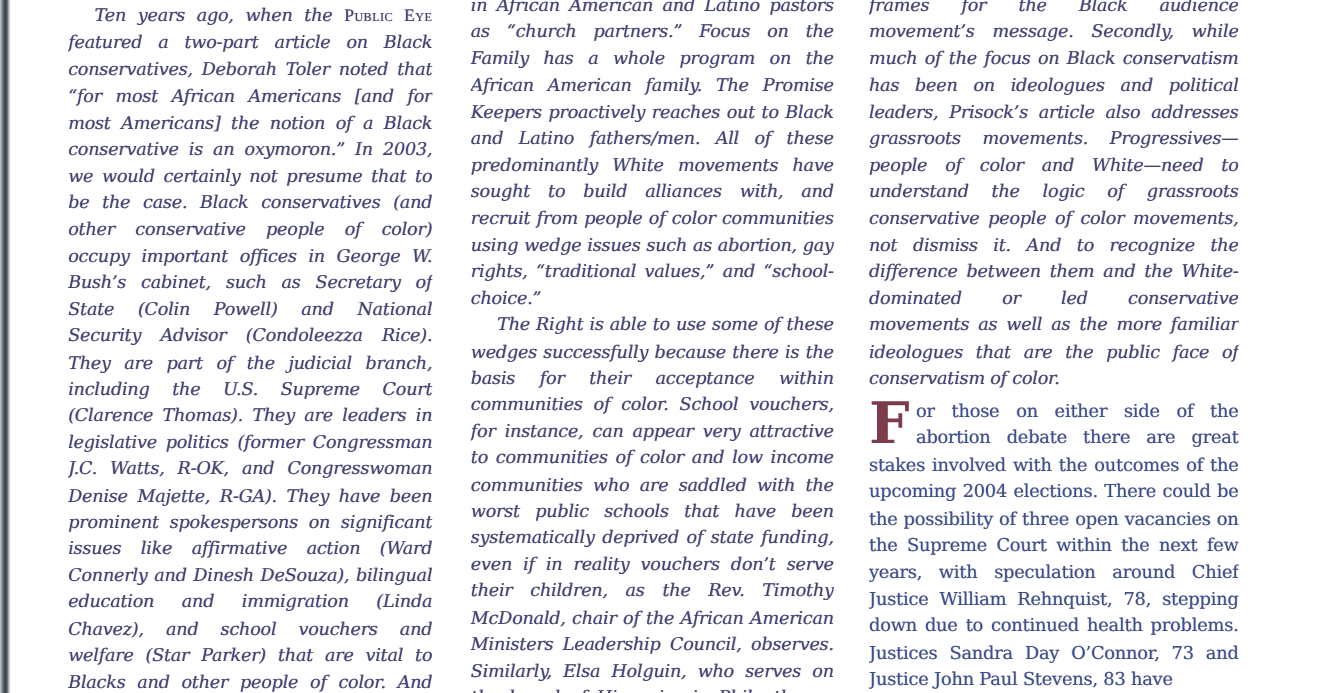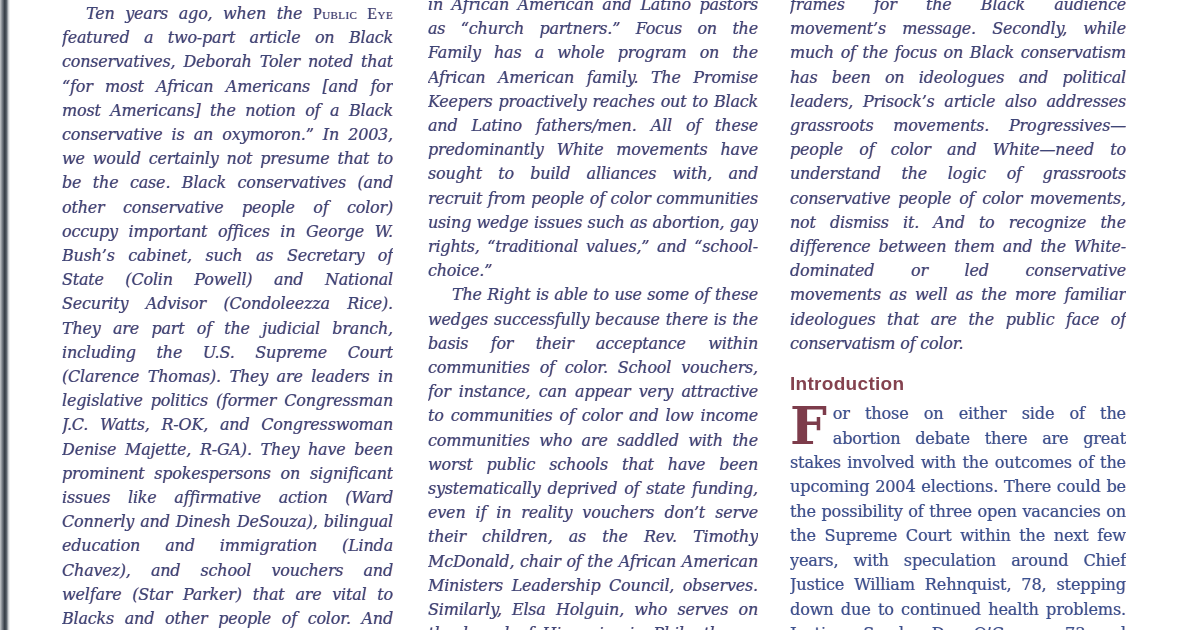--- a/index.html
+++ b/index.html
@@ -100,17 +100,16 @@
     <p class="indent"><span>Ten years ago, when the </span><span class="smallcaps">Public Eye</span><span> featured a two-part article on Black conservatives, Deborah Toler noted that “for most African Americans [and for most Americans] the notion of a Black conservative is an oxymoron.” In 2003, we would certainly not presume that to be the case. Black conservatives (and other conservative people of color) occupy important offices in George W. Bush’s cabinet, such as Secretary of State (Colin Powell) and National Security Advisor (Condoleezza Rice). They are part of the judicial branch, including the U.S. Supreme Court (Clarence Thomas). They are leaders in legislative politics (former Congressman J.C. Watts, R-OK, and Congresswoman Denise Majette, R-GA). They have been prominent spokespersons on significant issues like affirmative action (Ward Connerly and Dinesh DeSouza), bilingual education and immigration (Linda Chavez), and school vouchers and welfare (Star Parker) that are vital to Blacks and other people of color. And they have been presidential (Alan Keyes) or vice-presidential (Ezola Foster) candidates in national primaries. Conservatism is</span></p>
   </div>
 
   <div class="col" id="col2">
     <p>in African American and Latino pastors as “church partners.” Focus on the Family has a whole program on the African American family. The Promise Keepers proactively reaches out to Black and Latino fathers/men. All of these predominantly White movements have sought to build alliances with, and recruit from people of color communities using wedge issues such as abortion, gay rights, “traditional values,” and “school-choice.”</p>
     <p class="indent">The Right is able to use some of these wedges successfully because there is the basis for their acceptance within communities of color. School vouchers, for instance, can appear very attractive to communities of color and low income communities who are saddled with the worst public schools that have been systematically deprived of state funding, even if in reality vouchers don’t serve their children, as the Rev. Timothy McDonald, chair of the African American Ministers Leadership Council, observes. Similarly, Elsa Holguin, who serves on the board of Hispanics in Philanthropy, has pointed out that in the Latino (particularly immigrant) experience, elite, private Catholic schools are viewed as</p>
   </div>
 
   <div class="col" id="col3">
     <p>frames for the Black audience movement’s message. Secondly, while much of the focus on Black conservatism has been on ideologues and political leaders, Prisock’s article also addresses grassroots movements. Progressives—people of color and White—need to understand the logic of grassroots conservative people of color movements, not dismiss it. And to recognize the difference between them and the White-dominated or led conservative movements as well as the more familiar ideologues that are the public face of conservatism of color.</p>
-    <p class="section-heading">Introduction</p>
     <p class="intro-para"><span class="drop-cap">F</span><span>or those on either side of the abortion debate there are great stakes involved with the outcomes of the upcoming 2004 elections. There could be the possibility of three open vacancies on the Supreme Court within the next few years, with speculation around Chief Justice William Rehnquist, 78, stepping down due to continued health problems. Justices Sandra Day O’Connor, 73 and Justice John Paul Stevens, 83 have</span></p>
   </div>
 
 </div>
 
 </body></html>

